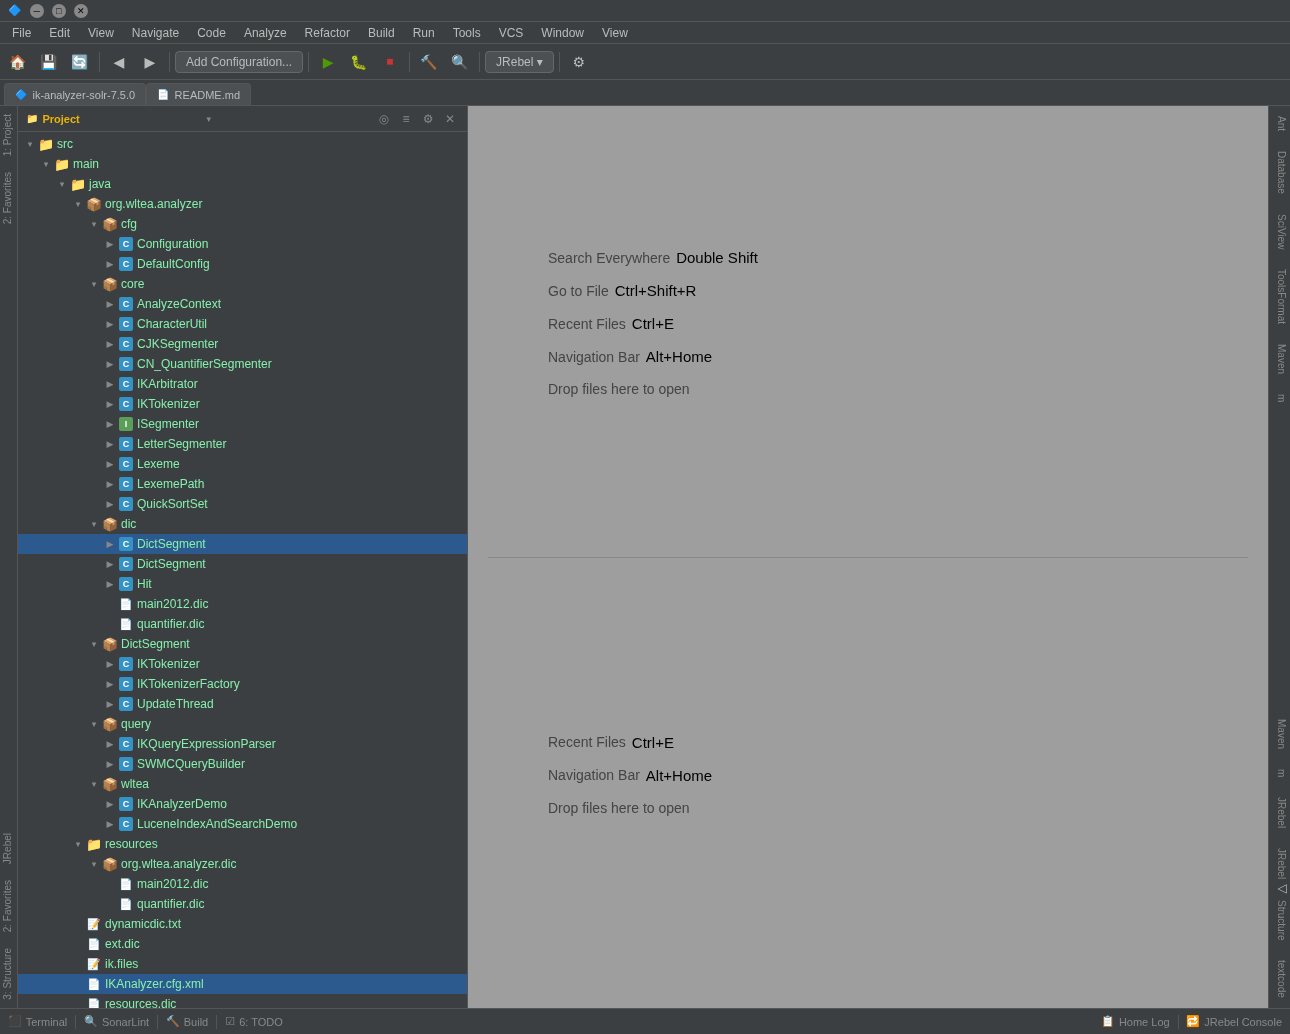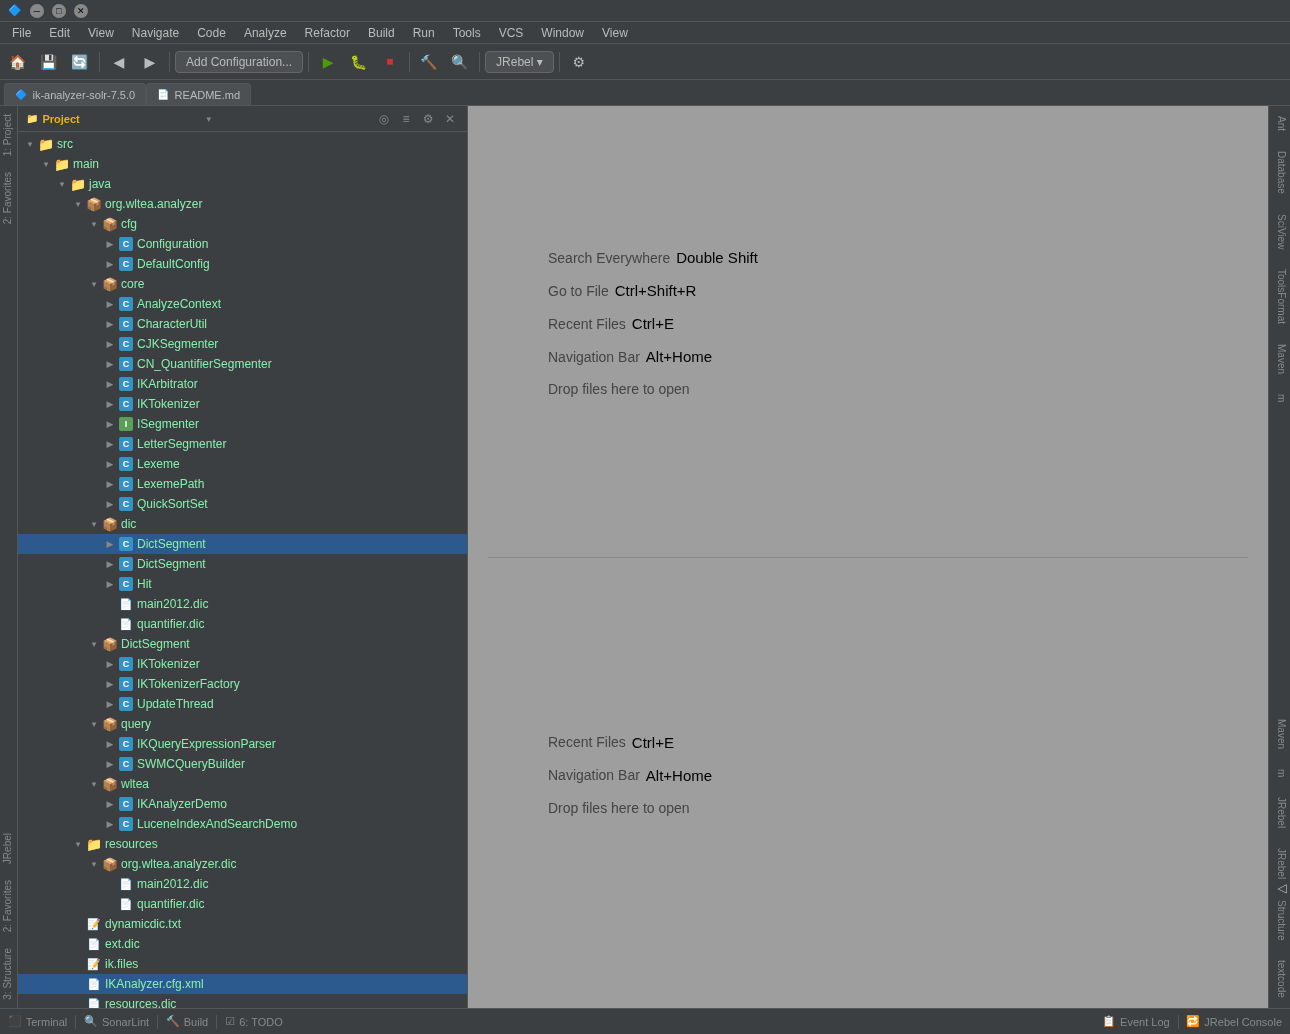--- a/index.html
+++ b/index.html
@@ -720,20 +720,20 @@
     <span>Build</span>
   </div>
   <div class="status-sep"></div>
   <div class="status-item">
     <span>☑</span>
     <span>6: TODO</span>
   </div>
   <div class="status-spacer"></div>
   <div class="status-item">
     <span>📋</span>
-    <span>Event Log</span>
+    <span>Home Log</span>
   </div>
   <div class="status-sep"></div>
   <div class="status-item">
     <span>🔁</span>
     <span>JRebel Console</span>
   </div>
 </div>
 
 </body></html>

